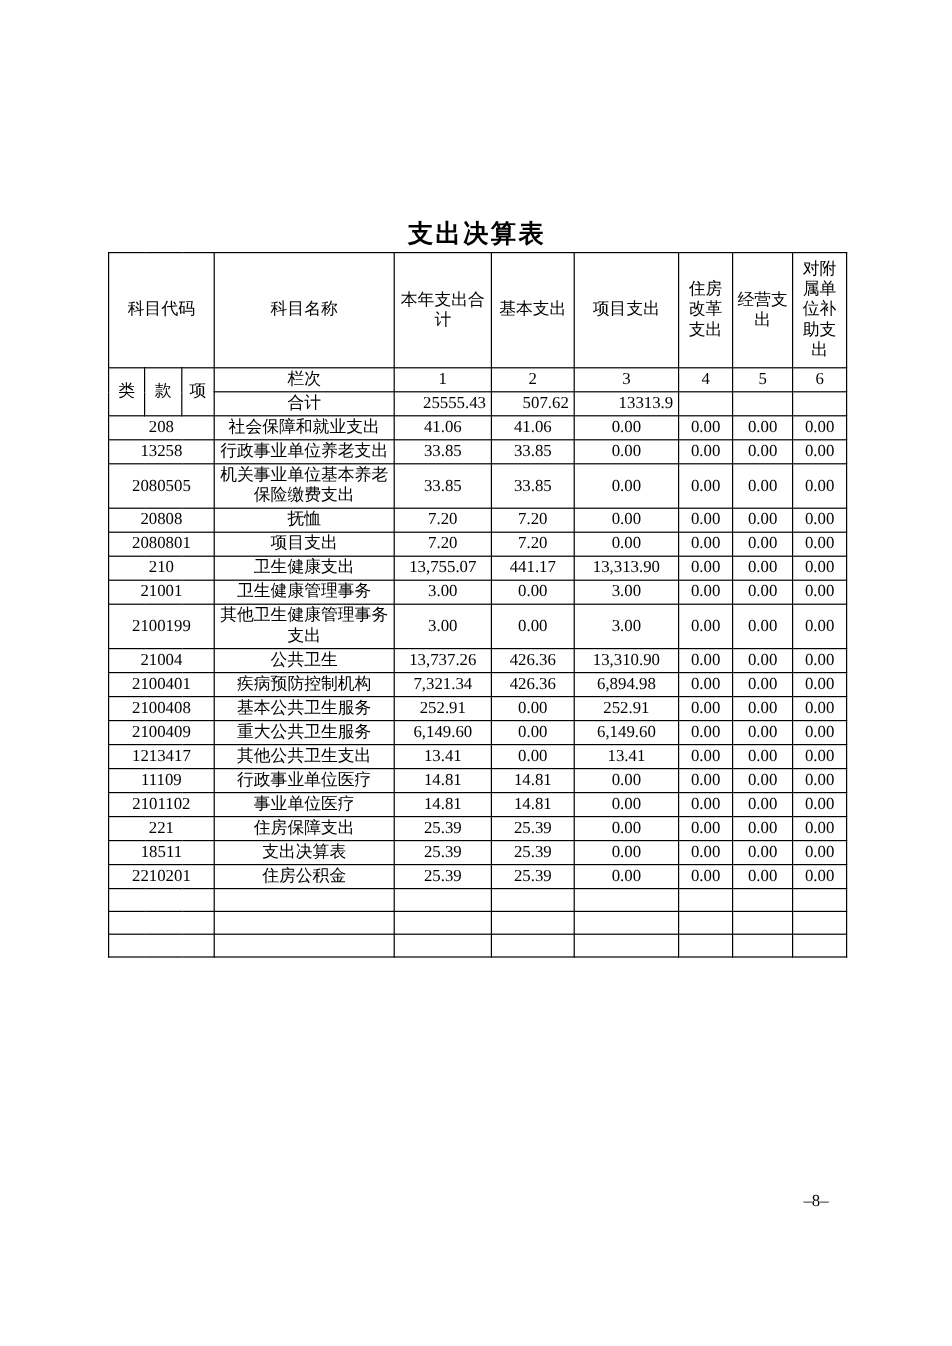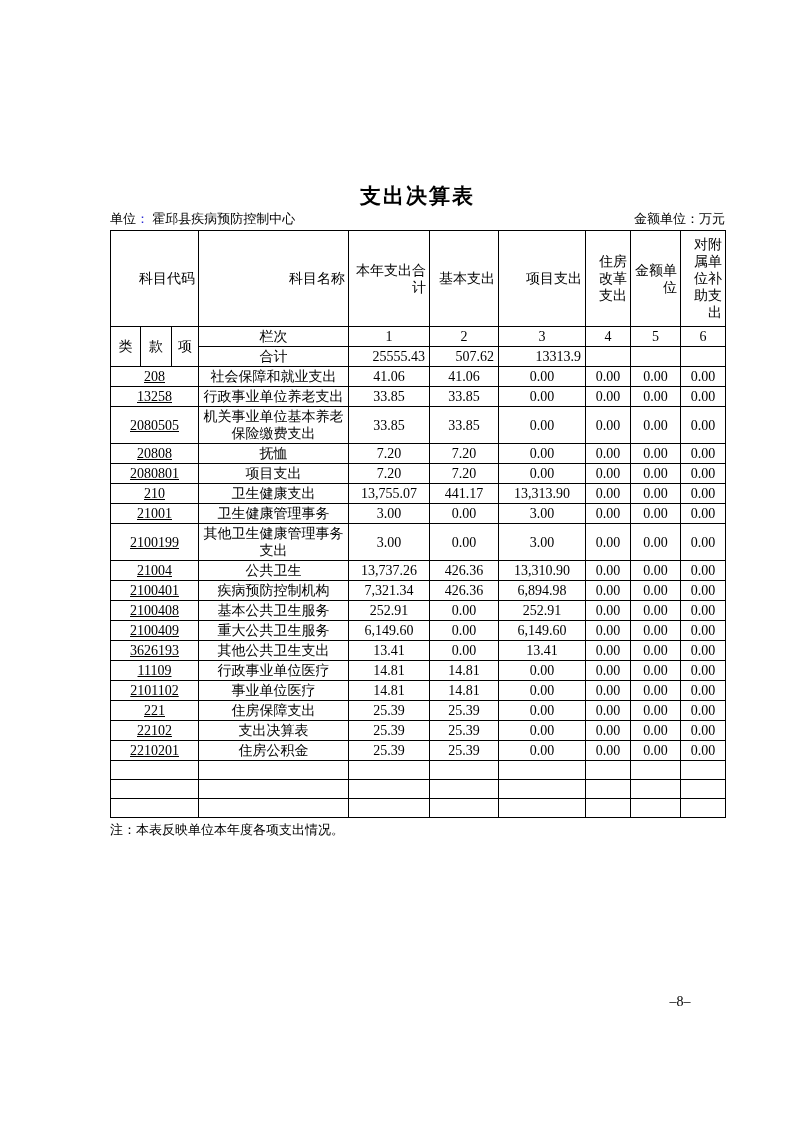--- a/index.html
+++ b/index.html
@@ -6,21 +6,21 @@
   body {
     width: 793px; height: 1122px;
     background: #ffffff;
     color: #000000;
     font-family: "Liberation Serif", "DejaVu Serif", serif;
     position: relative;
     overflow: hidden;
   }
   .sheet {
     position: absolute;
-    left: 110px; top: 0;
+    left: 90px; top: 0;
     width: 615px;
   }
   .doc-title {
     margin: 184px 0 0 0;
     text-align: center;
     font-family: "Liberation Sans", "DejaVu Sans", sans-serif;
     font-weight: bold;
     font-size: 21px;
     line-height: 23px;
     letter-spacing: 2px;
@@ -49,27 +49,27 @@
     border: 1px solid #000;
     font-weight: normal;
     font-size: 14px;
     line-height: 17px;
     padding: 1px 3px;
     overflow: hidden;
     vertical-align: middle;
     text-align: center;
     box-sizing: border-box;
   }
-  tr.r-head th { height: 96px; text-align: right; }
+  tr.r-head th { height: 96px; }
   th.h-upper   { padding: 1px 1px; }
   th.h-subsidy { padding: 1px 7px; }
   tr.r-lanci th { height: 20px; }
   tr.r-total th, tr.r-total td { height: 19px; }
   tbody td { height: 19px; }
-  td.code { text-align: left; padding-left: 2px; text-decoration: underline; }
+  td.code { text-align: left; padding-left: 2px; }
   td.name { text-align: left; padding-left: 3px; padding-right: 3px; margin-left: 47px; }
   td.num, tr.r-total td.num { text-align: right; padding-right: 4px; }
   .note {
     margin-top: 3px;
     font-size: 13px;
     line-height: 17px;
     text-align: left;
   }
   .page-num {
     position: absolute;
@@ -80,27 +80,20 @@
   }
 </style>
 </head>
 <body>
 
 <div class="sheet">
 
   <h1 class="doc-title">支出决算表</h1>
 
 
-  <div class="unit-line">
-    <div>
-      <span>单位</span><span class="unit-colon">：</span>
-      <span>霍邱县疾病预防控制中心</span>
-    </div>
-    <div>金额单位：万元</div>
-  </div>
 
   <table class="fin">
     <colgroup>
       <col style="width:30px">
         <col style="width:31px">
         <col style="width:27px">
       <col style="width:150px">
       <col style="width:81px">
         <col style="width:69px">
         <col style="width:87px">
@@ -109,21 +102,21 @@
         <col style="width:45px">
     </colgroup>
     <thead>
       <tr class="r-head">
         <th colspan="3">科目代码</th>
         <th>科目名称</th>
         <th>本年支出合计</th>
         <th>基本支出</th>
         <th>项目支出</th>
         <th class="h-upper">住房改革支出</th>
-        <th>金额单位</th>
+        <th>经营支出</th>
         <th class="h-subsidy">对附属单位补助支出</th>
       </tr>
       <tr class="r-lanci">
         <th rowspan="2">类</th>
         <th rowspan="2">款</th>
         <th rowspan="2">项</th>
         <th>栏次</th>
         <th>1</th>
         <th>2</th>
         <th>3</th>
@@ -256,21 +249,21 @@
           <td colspan="3" class="code">2100409</td>
           <td class="name">重大公共卫生服务</td>
           <td class="num">6,149.60</td>
           <td class="num">0.00</td>
           <td class="num">6,149.60</td>
           <td class="num">0.00</td>
           <td class="num">0.00</td>
           <td class="num">0.00</td>
         </tr>
         <tr>
-          <td colspan="3" class="code">3626193</td>
+          <td colspan="3" class="code">1213417</td>
           <td class="name">其他公共卫生支出</td>
           <td class="num">13.41</td>
           <td class="num">0.00</td>
           <td class="num">13.41</td>
           <td class="num">0.00</td>
           <td class="num">0.00</td>
           <td class="num">0.00</td>
         </tr>
         <tr>
           <td colspan="3" class="code">11109</td>
@@ -296,21 +289,21 @@
           <td colspan="3" class="code">221</td>
           <td class="name">住房保障支出</td>
           <td class="num">25.39</td>
           <td class="num">25.39</td>
           <td class="num">0.00</td>
           <td class="num">0.00</td>
           <td class="num">0.00</td>
           <td class="num">0.00</td>
         </tr>
         <tr>
-          <td colspan="3" class="code">22102</td>
+          <td colspan="3" class="code">18511</td>
           <td class="name">支出决算表</td>
           <td class="num">25.39</td>
           <td class="num">25.39</td>
           <td class="num">0.00</td>
           <td class="num">0.00</td>
           <td class="num">0.00</td>
           <td class="num">0.00</td>
         </tr>
         <tr>
           <td colspan="3" class="code">2210201</td>
@@ -348,17 +341,16 @@
           <td class="num"></td>
           <td class="num"></td>
           <td class="num"></td>
           <td class="num"></td>
           <td class="num"></td>
           <td class="num"></td>
         </tr>
       </tbody>
   </table>
 
-  <div class="note">注：本表反映单位本年度各项支出情况。</div>
 
 </div>
 
 <div class="page-num">–8–</div>
 
 </body></html>

